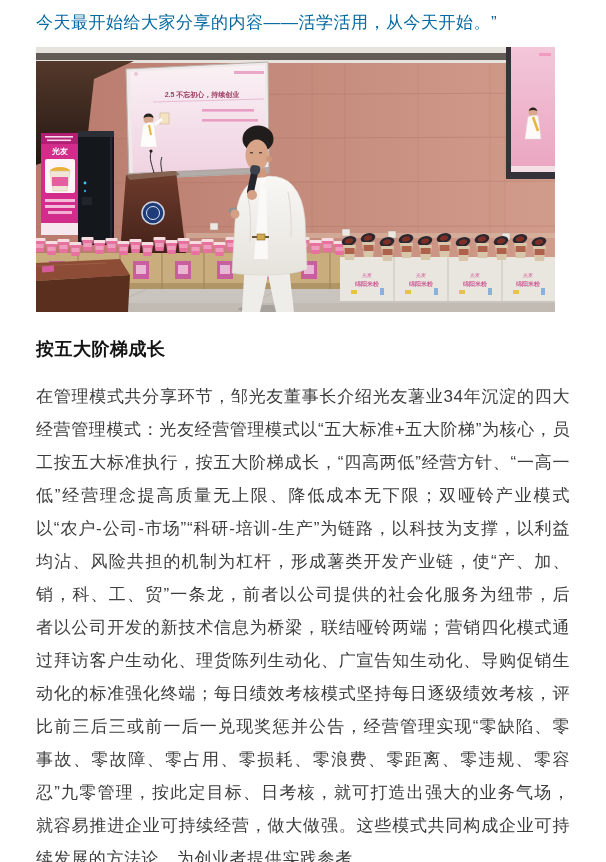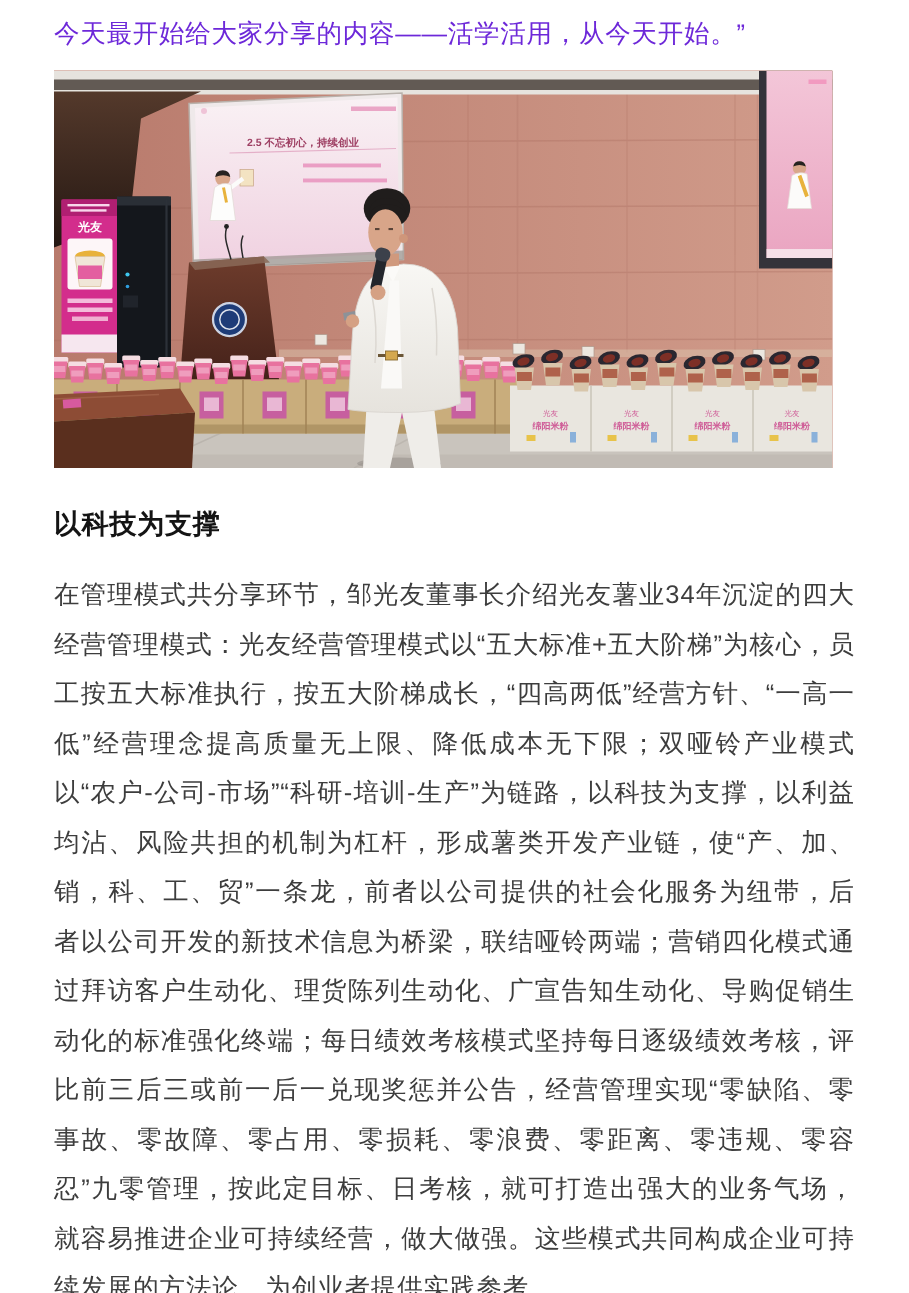--- a/index.html
+++ b/index.html
@@ -1,18 +1,18 @@
 <!DOCTYPE html>
 <html><head>
 <meta charset="utf-8">
 <style>
   html,body{margin:0;padding:0;background:#ffffff;}
   body{width:606px;min-height:862px;font-family:"Liberation Sans",sans-serif;}
   .content{padding:6px 36px 0 36px;}
-  .intro{font-size:17px;line-height:33px;color:#6d28d9;letter-spacing:.5px;margin:0;}
+  .intro{font-size:17px;line-height:33px;color:#0369a1;letter-spacing:.5px;margin:0;}
   .photo-wrap{margin-top:8px;width:519px;height:265px;overflow:hidden;background:#c68878;}
   .section-heading{font-size:18px;line-height:26px;font-weight:700;color:#141414;letter-spacing:.5px;margin:24px 0 0 0;}
   .body-para{font-size:17px;line-height:33px;color:#3d3d3d;letter-spacing:.6px;margin:18px 0 0 0;
              text-align:justify;text-justify:inter-character;}
   svg text{font-family:"Liberation Sans",sans-serif;}
 </style>
 </head>
 <body>
 
 <div class="content">
@@ -288,17 +288,17 @@
 
       <g>
         <polygon points="0,216 84,212 94,228 0,234" fill="#8d4c35"></polygon>
         <polygon points="0,234 94,228 92,265 0,265" fill="#5a2f1e"></polygon>
         <line x1="0" y1="219" x2="70" y2="216" stroke="#a86a50" stroke-width="1" opacity="0.6"></line>
         <rect x="6" y="219" width="12" height="6" fill="#d75a9e" transform="rotate(-4 12 222)"></rect>
       </g>
     </svg>
   </div>
 
-  <h2 class="section-heading">以科技为支撑</h2>
+  <h2 class="section-heading">按五大阶梯成长</h2>
 
   <p class="body-para">在管理模式共分享环节，邹光友董事长介绍光友薯业34年沉淀的四大经营管理模式：光友经营管理模式以“五大标准+五大阶梯”为核心，员工按五大标准执行，按五大阶梯成长，“四高两低”经营方针、“一高一低”经营理念提高质量无上限、降低成本无下限；双哑铃产业模式以“农户-公司-市场”“科研-培训-生产”为链路，以科技为支撑，以利益均沾、风险共担的机制为杠杆，形成薯类开发产业链，使“产、加、销，科、工、贸”一条龙，前者以公司提供的社会化服务为纽带，后者以公司开发的新技术信息为桥梁，联结哑铃两端；营销四化模式通过拜访客户生动化、理货陈列生动化、广宣告知生动化、导购促销生动化的标准强化终端；每日绩效考核模式坚持每日逐级绩效考核，评比前三后三或前一后一兑现奖惩并公告，经营管理实现“零缺陷、零事故、零故障、零占用、零损耗、零浪费、零距离、零违规、零容忍”九零管理，按此定目标、日考核，就可打造出强大的业务气场，就容易推进企业可持续经营，做大做强。这些模式共同构成企业可持续发展的方法论，为创业者提供实践参考。</p>
 
 </div>
 
 </body></html>

